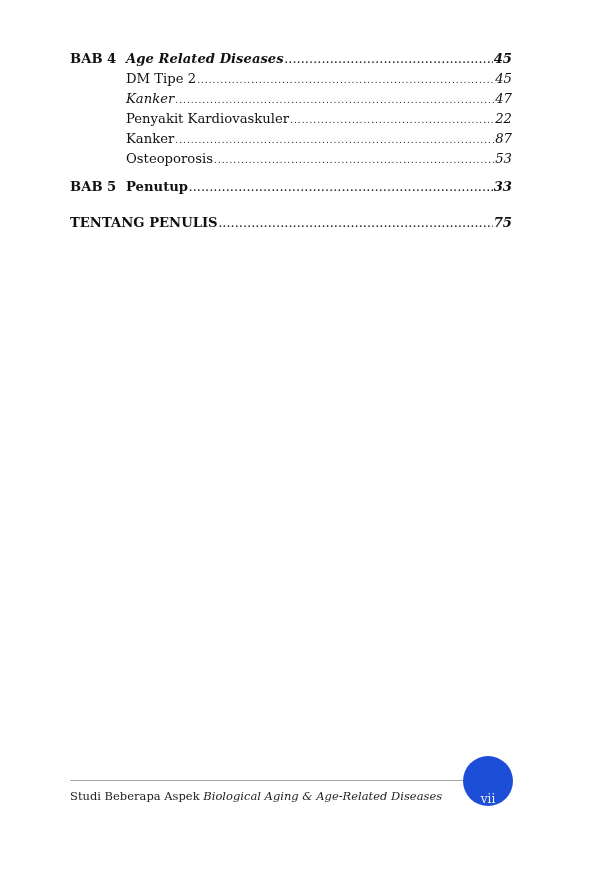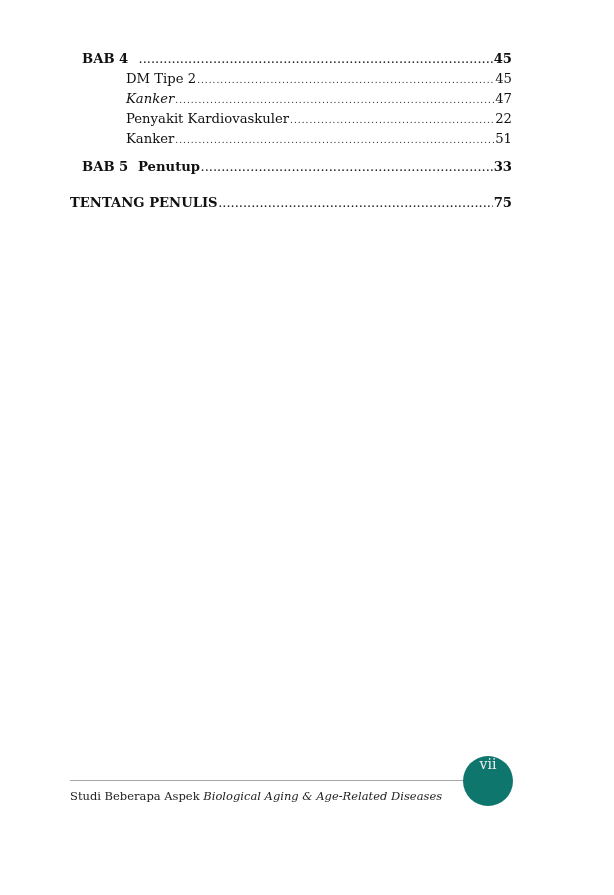--- a/index.html
+++ b/index.html
@@ -1,40 +1,41 @@
 <!DOCTYPE html>
 <html><head>
 <meta charset="utf-8">
 <style>
   html, body { margin:0; padding:0; background:#ffffff; }
   body { width:614px; height:895px; position:relative; overflow:hidden;
          font-family:"DejaVu Serif", "Liberation Serif", serif; color:#111; }
   .toc { position:absolute; left:70px; top:49px; width:442px; }
   .row { display:flex; align-items:baseline; font-size:13.2px; line-height:20px; height:20px; white-space:nowrap; }
   .row.bold { font-weight:bold; }
-  .row .num { width:56px; flex:none;margin-left:12px; }
+  .row .num { width:56px; flex:none; }
   .row.sub { padding-left:56px; }
   .row .title { flex:none; }
   .row .title i { font-style:italic; }
   .row .dots { flex:1; overflow:hidden; margin:0 1px; letter-spacing:1px; font-size:9px; color:#222; }
   .row .dots::before { content:"........................................................................................................................................................................................................"; }
-  .row .page { flex:none; text-align:left; }
+  .row .page { flex:none; text-align:left;font-style:italic; }
   .gap { height:8px; }
   .footer-line { position:absolute; left:70px; top:780px; width:402px; height:1px; background:#a6a6a6; }
   .footer-text { position:absolute; left:70px; top:789px; font-size:11.5px; color:#222; white-space:nowrap;text-align:right; }
   .footer-text i { font-style:italic; }
   .page-circle { position:absolute; left:463px; top:756px; width:50px; height:50px; border-radius:50%;
-                 background:#0f766e; color:#f0f0f0; font-size:14px; display:flex; align-items:flex-start; justify-content:center; }
+                 background:#1d4ed8; color:#f0f0f0; font-size:12px; display:flex; align-items:flex-end; justify-content:center; }
 </style>
 </head>
 <body>
 
 <div class="toc">
   <div class="row bold">
     <span class="num">BAB 4</span>
+    <span class="title"><i>Age Related Diseases</i></span>
     <span class="dots"></span>
     <span class="page">45</span>
   </div>
   <div class="row sub">
     <span class="title">DM Tipe 2</span>
     <span class="dots"></span>
     <span class="page">45</span>
   </div>
   <div class="row sub">
     <span class="title"><i>Kanker</i></span>
@@ -42,21 +43,26 @@
     <span class="page">47</span>
   </div>
   <div class="row sub">
     <span class="title">Penyakit Kardiovaskuler</span>
     <span class="dots"></span>
     <span class="page">22</span>
   </div>
   <div class="row sub">
     <span class="title">Kanker</span>
     <span class="dots"></span>
-    <span class="page">51</span>
+    <span class="page">87</span>
+  </div>
+  <div class="row sub">
+    <span class="title">Osteoporosis</span>
+    <span class="dots"></span>
+    <span class="page">53</span>
   </div>
   <div class="gap"></div>
   <div class="row bold">
     <span class="num">BAB 5</span>
     <span class="title">Penutup</span>
     <span class="dots"></span>
     <span class="page">33</span>
   </div>
   <div class="gap"></div>
   <div class="gap"></div>

